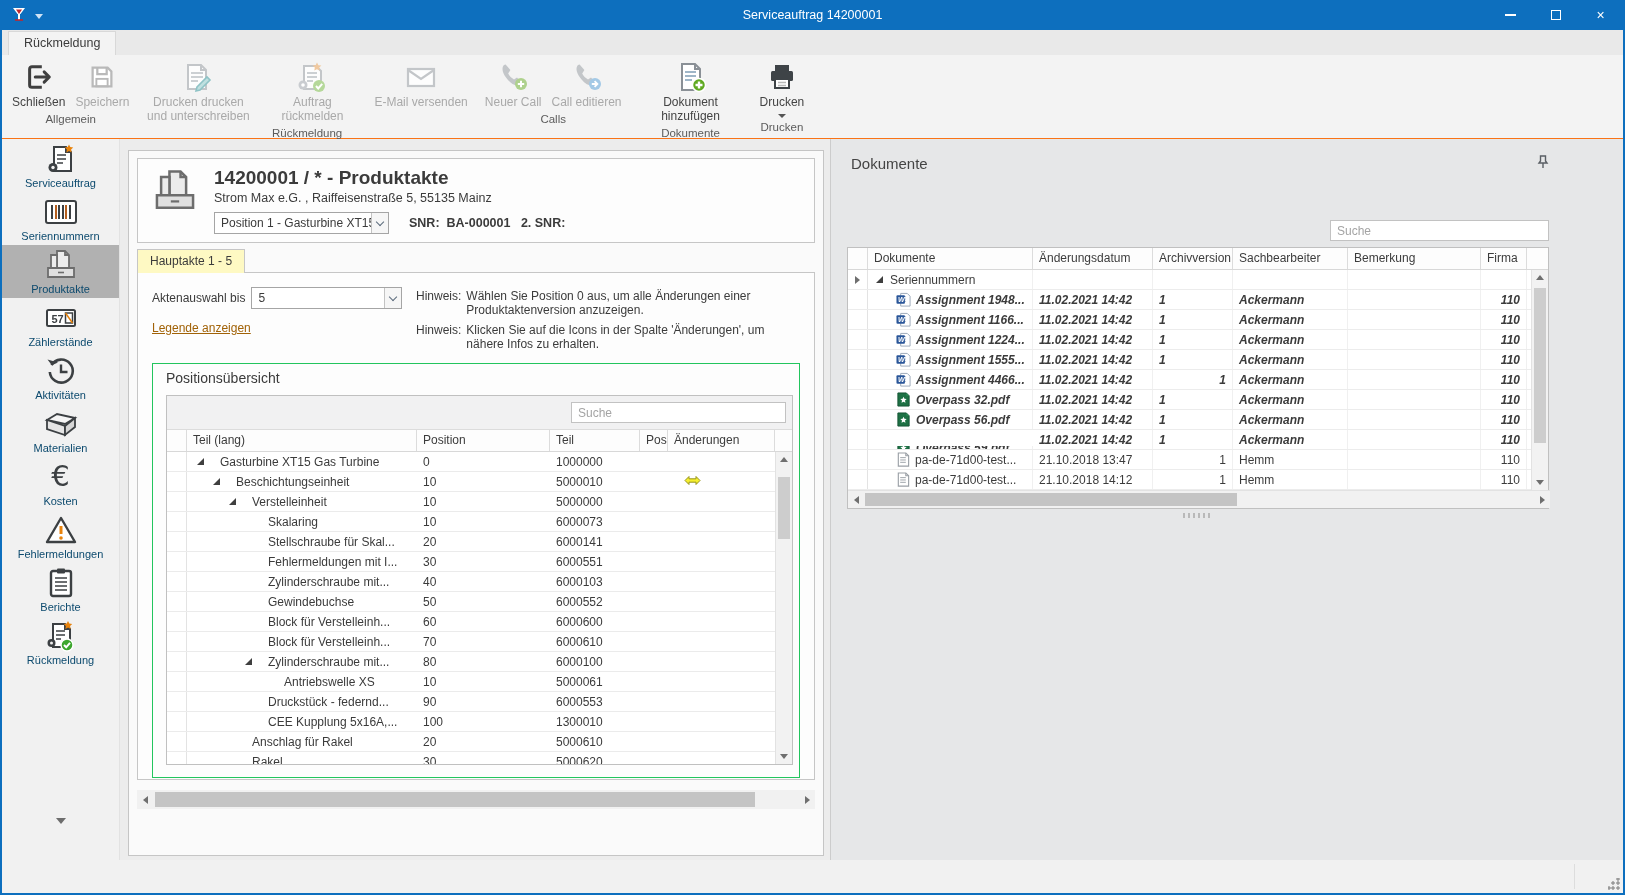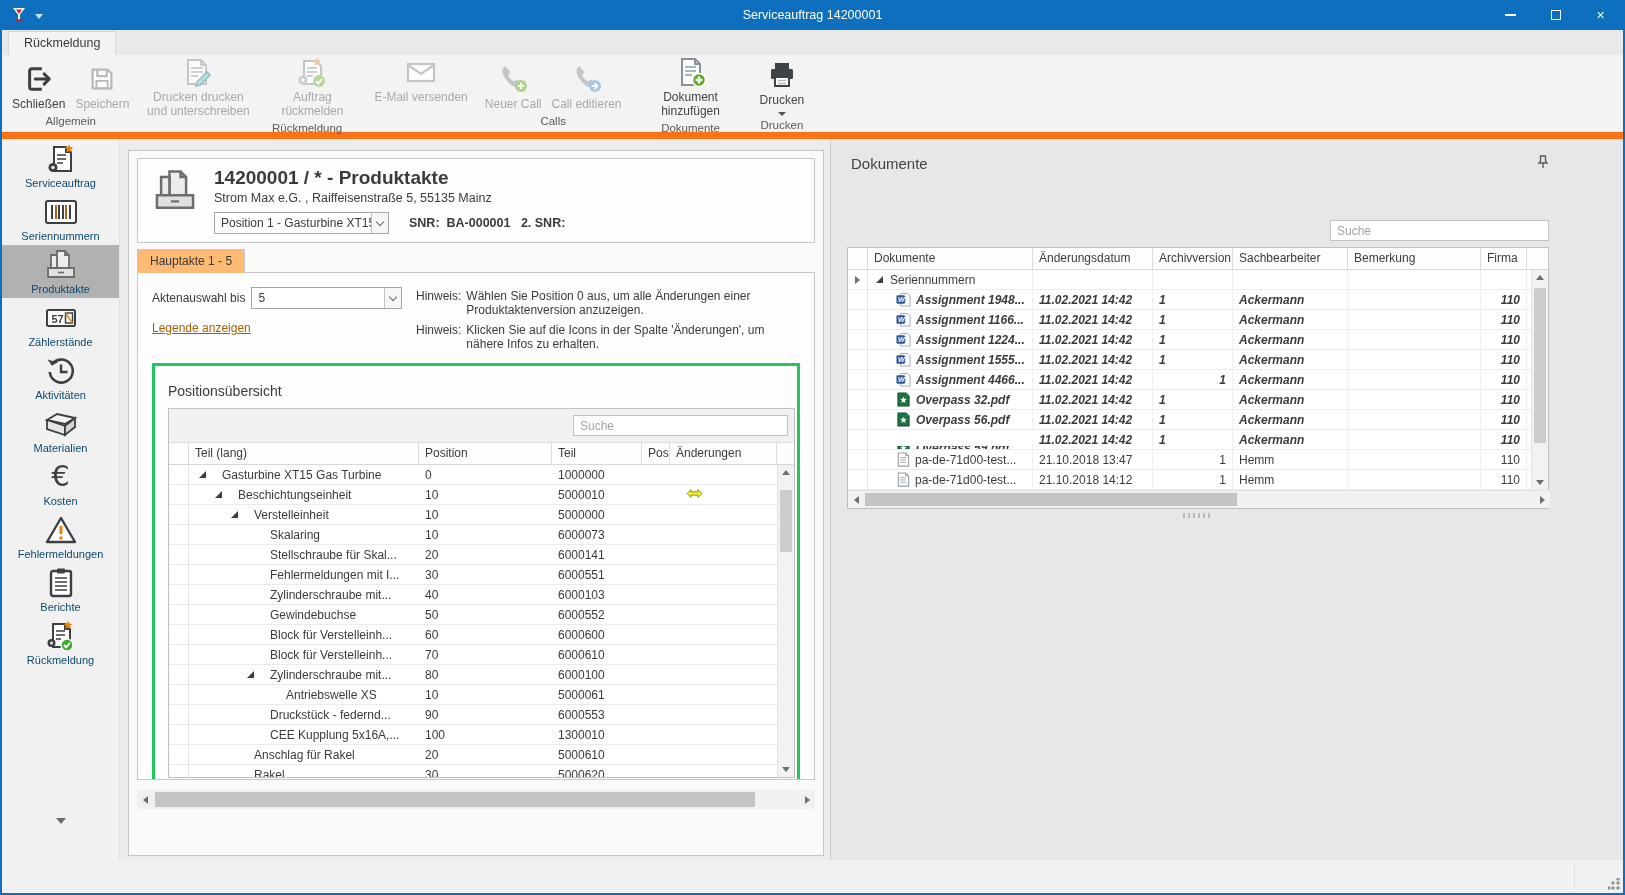--- a/index.html
+++ b/index.html
@@ -17,21 +17,21 @@
   .tb-title { position:absolute; left:0; right:0; text-align:center; font-size:12.5px; pointer-events:none; }
   .tb-controls { margin-left:auto; display:flex; height:100%; }
   .tb-btn { width:45px; height:100%; display:flex; align-items:center; justify-content:center; font-size:14px; color:#fff; }
   .tb-max-glyph { width:10px; height:10px; border:1.4px solid #fff; }
   .tb-min-glyph { width:11px; height:1.6px; background:#fff; }
 
   
   .ribbon-tabs { background:#e9e9e9; display:flex; align-items:flex-end; }
   .ribbon-tab { margin-left:6px; padding:4px 15px 5px; background:#f3f3f3; border:1px solid #d8d8d8; border-bottom:none;
                 font-size:12.5px; color:#3b3b3b; }
-  .ribbon-body { background:#f3f3f3; border-bottom:7px solid #f97316; display:flex; align-items:center; padding:1px 2px 0; }
+  .ribbon-body { background:#f3f3f3; border-bottom:1px solid #f97316; display:flex; align-items:flex-start; padding:1px 2px 0; }
   .rb-group { display:flex; flex-direction:column; }
   .rb-row { display:flex; align-items:flex-start; flex:1; padding:2px 3px 0; }
   .rb-btn { min-width:52px; padding:2px 5px; display:flex; flex-direction:column; align-items:center; gap:2px; }
   .rb-icon { height:34px; display:flex; align-items:center; justify-content:center; }
   .rb-label { max-width:104px; text-align:center; font-size:12px; line-height:1.15; color:#444; }
   .rb-btn.disabled .rb-label { color:#a9a9a9; }
   .rb-caret { width:0; height:0; border-left:4px solid transparent; border-right:4px solid transparent;
               border-top:4px solid #555; margin-top:2px; }
   .rb-group-label { text-align:center; color:#5b5b5b; font-size:11.5px; padding:1px 6px 3px; }
   .rb-sep { width:1px; background:#dcdcdc; margin:3px 0; }
@@ -61,33 +61,33 @@
   .snr { font-weight:bold; font-size:12.5px; }
 
   .combo { display:flex; border:1px solid #a5a5a5; background:#fff; height:22px; align-items:center; }
   .combo-text { flex:1; padding:0 6px; font-size:12px; white-space:nowrap; overflow:hidden; }
   .combo-btn { width:17px; height:100%; border-left:1px solid #c3c3c3; background:#f6f6f6;
                display:flex; align-items:center; justify-content:center; }
   .chev { width:6px; height:6px; border-right:1.5px solid #5b6b7c; border-bottom:1.5px solid #5b6b7c;
           transform:rotate(45deg); margin-top:-3px; }
 
   .tab-strip { margin-top:6px; display:flex; position:relative; z-index:2; }
-  .hk-tab { border:1px solid #c6c6c6; border-bottom:none; background:#fdba74; padding:4px 12px 5px; font-size:12px; }
+  .hk-tab { border:1px solid #c6c6c6; border-bottom:none; background:#fef9c3; padding:4px 12px 5px; font-size:12px; }
   .tab-panel { border:1px solid #c6c6c6; background:#fdfdfd; margin-top:-1px; height:508px; padding:14px; overflow:hidden; }
 
   .akten-row { display:flex; }
   .akten-left { width:250px; }
   .akten-line { display:flex; align-items:center; gap:6px; }
   .akten-label { white-space:nowrap; font-size:12px; }
   .legend-link { display:inline-block; margin-top:12px; color:#a16207; text-decoration:underline; font-size:12px; }
   .hints { margin-left:14px; display:flex; flex-direction:column; gap:6px; padding-top:2px; }
   .hint { display:flex; gap:5px; font-size:12px; }
   .hint-text { width:310px; }
 
-  .pos-group { border:3px solid #22c55e; margin-top:12px; padding:15px 13px 12px; }
+  .pos-group { border:1px solid #22c55e; margin-top:12px; padding:4px 13px 12px; }
   .pos-title { font-size:14px; color:#3b3b3b; padding:2px 0 9px; }
   .table-box { width:627px; border:1px solid #c0c0c0; background:#fff; position:relative; }
   .search-panel { background:#f1f1f2; border-bottom:1px solid #dcdcdc; padding:6px; display:flex; justify-content:flex-end; }
   .search-input { width:215px; height:21px; border:1px solid #c2c2c2; padding:2px 6px; font-size:12px;
                   font-family:inherit; color:#444; background:#fff; }
   .search-input::placeholder { color:#a4a4a4; }
 
   .grid-header { display:flex; height:22px; border-bottom:1px solid #d8d8d8; background:#fdfdfd; }
   .gh-cell { border-right:1px solid #dcdcdc; padding:3px 6px; font-size:12px; color:#3c3c3c;
              white-space:nowrap; overflow:hidden; }

